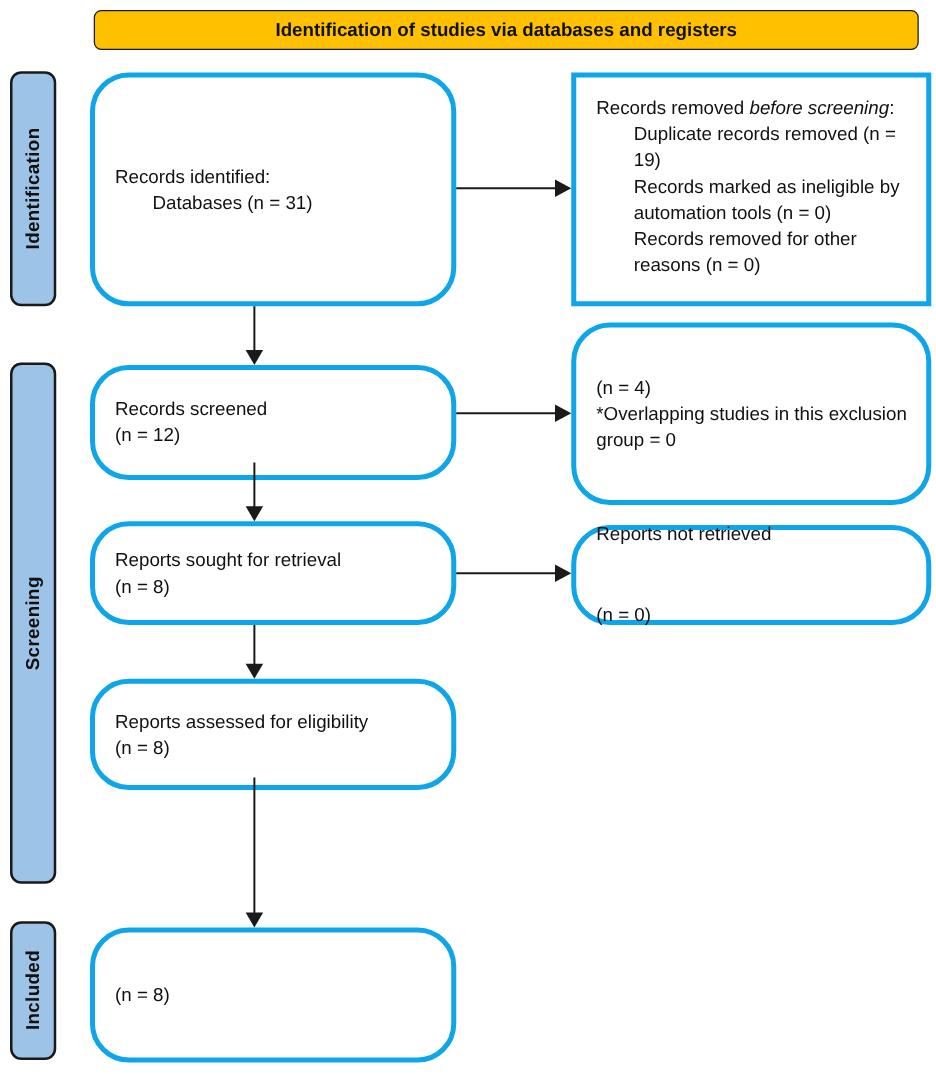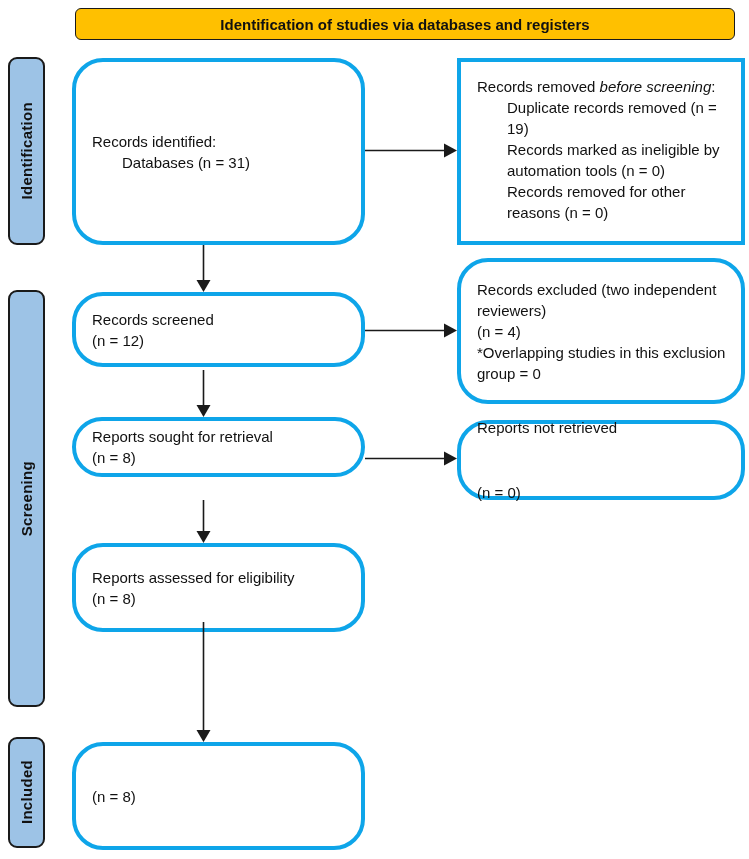--- a/index.html
+++ b/index.html
@@ -47,22 +47,22 @@
     box-sizing: border-box;
     font-size: 15px;
     line-height: 21px;
     padding: 10px 14px 10px 16px;
   }
   .node.vcenter { display: flex; flex-direction: column; justify-content: center; border-radius: 31px; }
   .indent { margin-left: 30px; }
   .col-left  { left: 72px;  width: 293px; }
   .col-right { left: 457px; width: 288px; }
   .box1  { top: 58px;  height: 187px; }
-  .box2  { top: 292px; height: 75px;  }
-  .box3  { top: 417px; height: 60px;  }
+  .box2  { top: 292px; height: 92px;  }
+  .box3  { top: 417px; height: 83px;  }
   .box4  { top: 543px; height: 89px;  }
   .box5  { top: 742px; height: 108px; }
   .rbox1 { top: 58px;  height: 187px; padding-top: 14px; }
   .rbox2 { top: 258px; height: 146px; }
   .rbox3 { top: 420px; height: 80px; gap: 44px;  }
   .arrows {
     position: absolute;
     left: 0; top: 0; width: 749px; height: 859px;
     pointer-events: none;
   }
@@ -100,21 +100,20 @@
     <div class="indent">Records marked as ineligible by automation tools (n = 0)</div>
     <div class="indent">Records removed for other reasons (n = 0)</div>
   </div>
 
   <div class="node col-left box2 vcenter">
     <div>Records screened</div>
     <div>(n = 12)</div>
   </div>
 
   <div class="node col-right rbox2 vcenter">
-    <div>Records excluded (two independent reviewers)</div>
     <div>(n = 4)</div>
     <div>*Overlapping studies in this exclusion group = 0</div>
   </div>
 
   <div class="node col-left box3 vcenter">
     <div>Reports sought for retrieval</div>
     <div>(n = 8)</div>
   </div>
 
   <div class="node col-right rbox3 vcenter">

